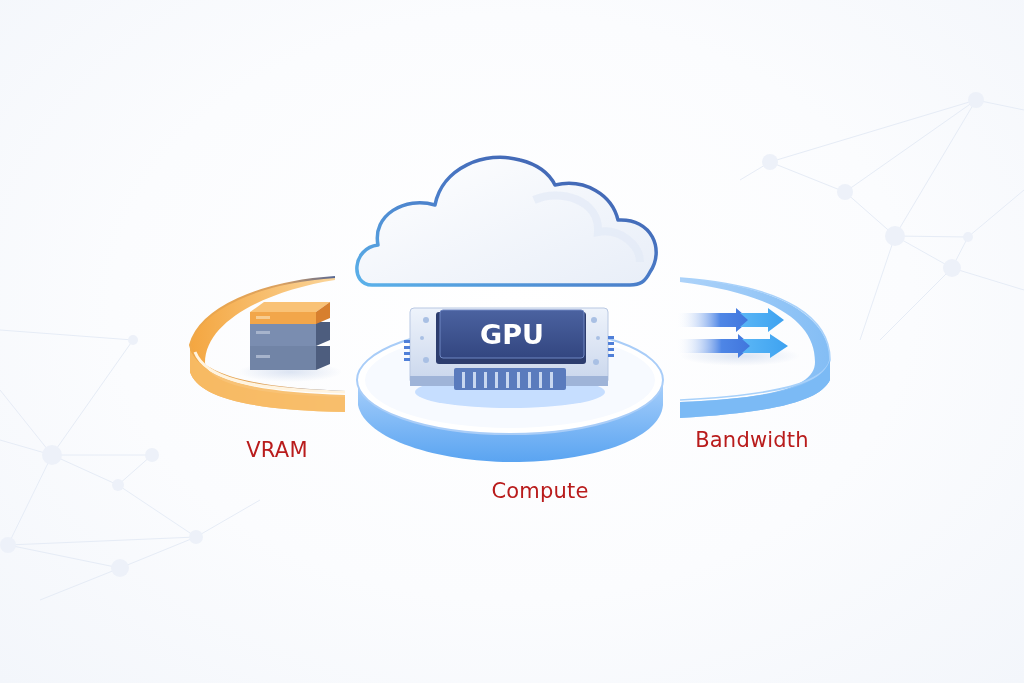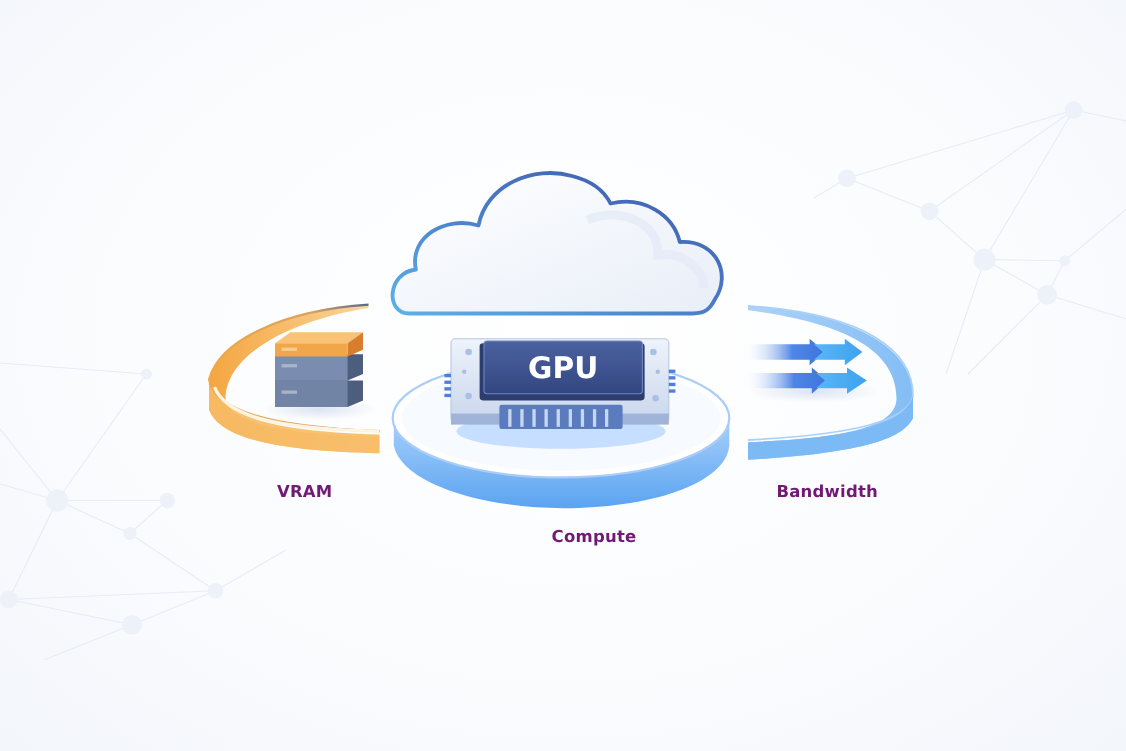--- a/index.html
+++ b/index.html
@@ -3,21 +3,21 @@
 <meta charset="utf-8">
 <style>
   html, body { margin:0; padding:0; }
   body {
     width:1024px; height:683px; overflow:hidden; position:relative;
     background: radial-gradient(ellipse at 50% 45%, #ffffff 0%, #fbfcfe 55%, #f3f6fb 100%);
     font-family: "DejaVu Sans", sans-serif;
   }
   .layer { position:absolute; left:0; top:0; width:1024px; height:683px; }
   .label {
-    position:absolute; color:#701a75; font-size:15px; font-weight:700;
+    position:absolute; color:#b91c1c; font-size:21px; font-weight:400;
     letter-spacing:0.2px; transform:translateX(-50%); white-space:nowrap;
   }
 </style>
 </head>
 <body>
 
 <svg class="layer" viewBox="0 0 1024 683">
   <g stroke="#e6ecf6" stroke-width="1" fill="none">
     <line x1="770" y1="162" x2="845" y2="192"></line>
       <line x1="845" y1="192" x2="895" y2="236"></line>
@@ -210,13 +210,13 @@
     </g>
 
     <rect x="436" y="312" width="150" height="52" rx="3" fill="#2d3d6e"></rect>
     <rect x="440" y="310" width="144" height="48" rx="3" fill="url(#chipFace)" stroke="#6e86c2" stroke-width="1"></rect>
     <text x="512" y="344" text-anchor="middle" font-family="DejaVu Sans, sans-serif" font-size="27" font-weight="bold" fill="#ffffff">GPU</text>
   </g>
 </svg>
 
 <div class="label" style="left:277px; top:438px;">VRAM</div>
 <div class="label" style="left:540px; top:479px;">Compute</div>
-<div class="label" style="left:752px; top:438px;">Bandwidth</div>
+<div class="label" style="left:752px; top:428px;">Bandwidth</div>
 
 </body></html>

